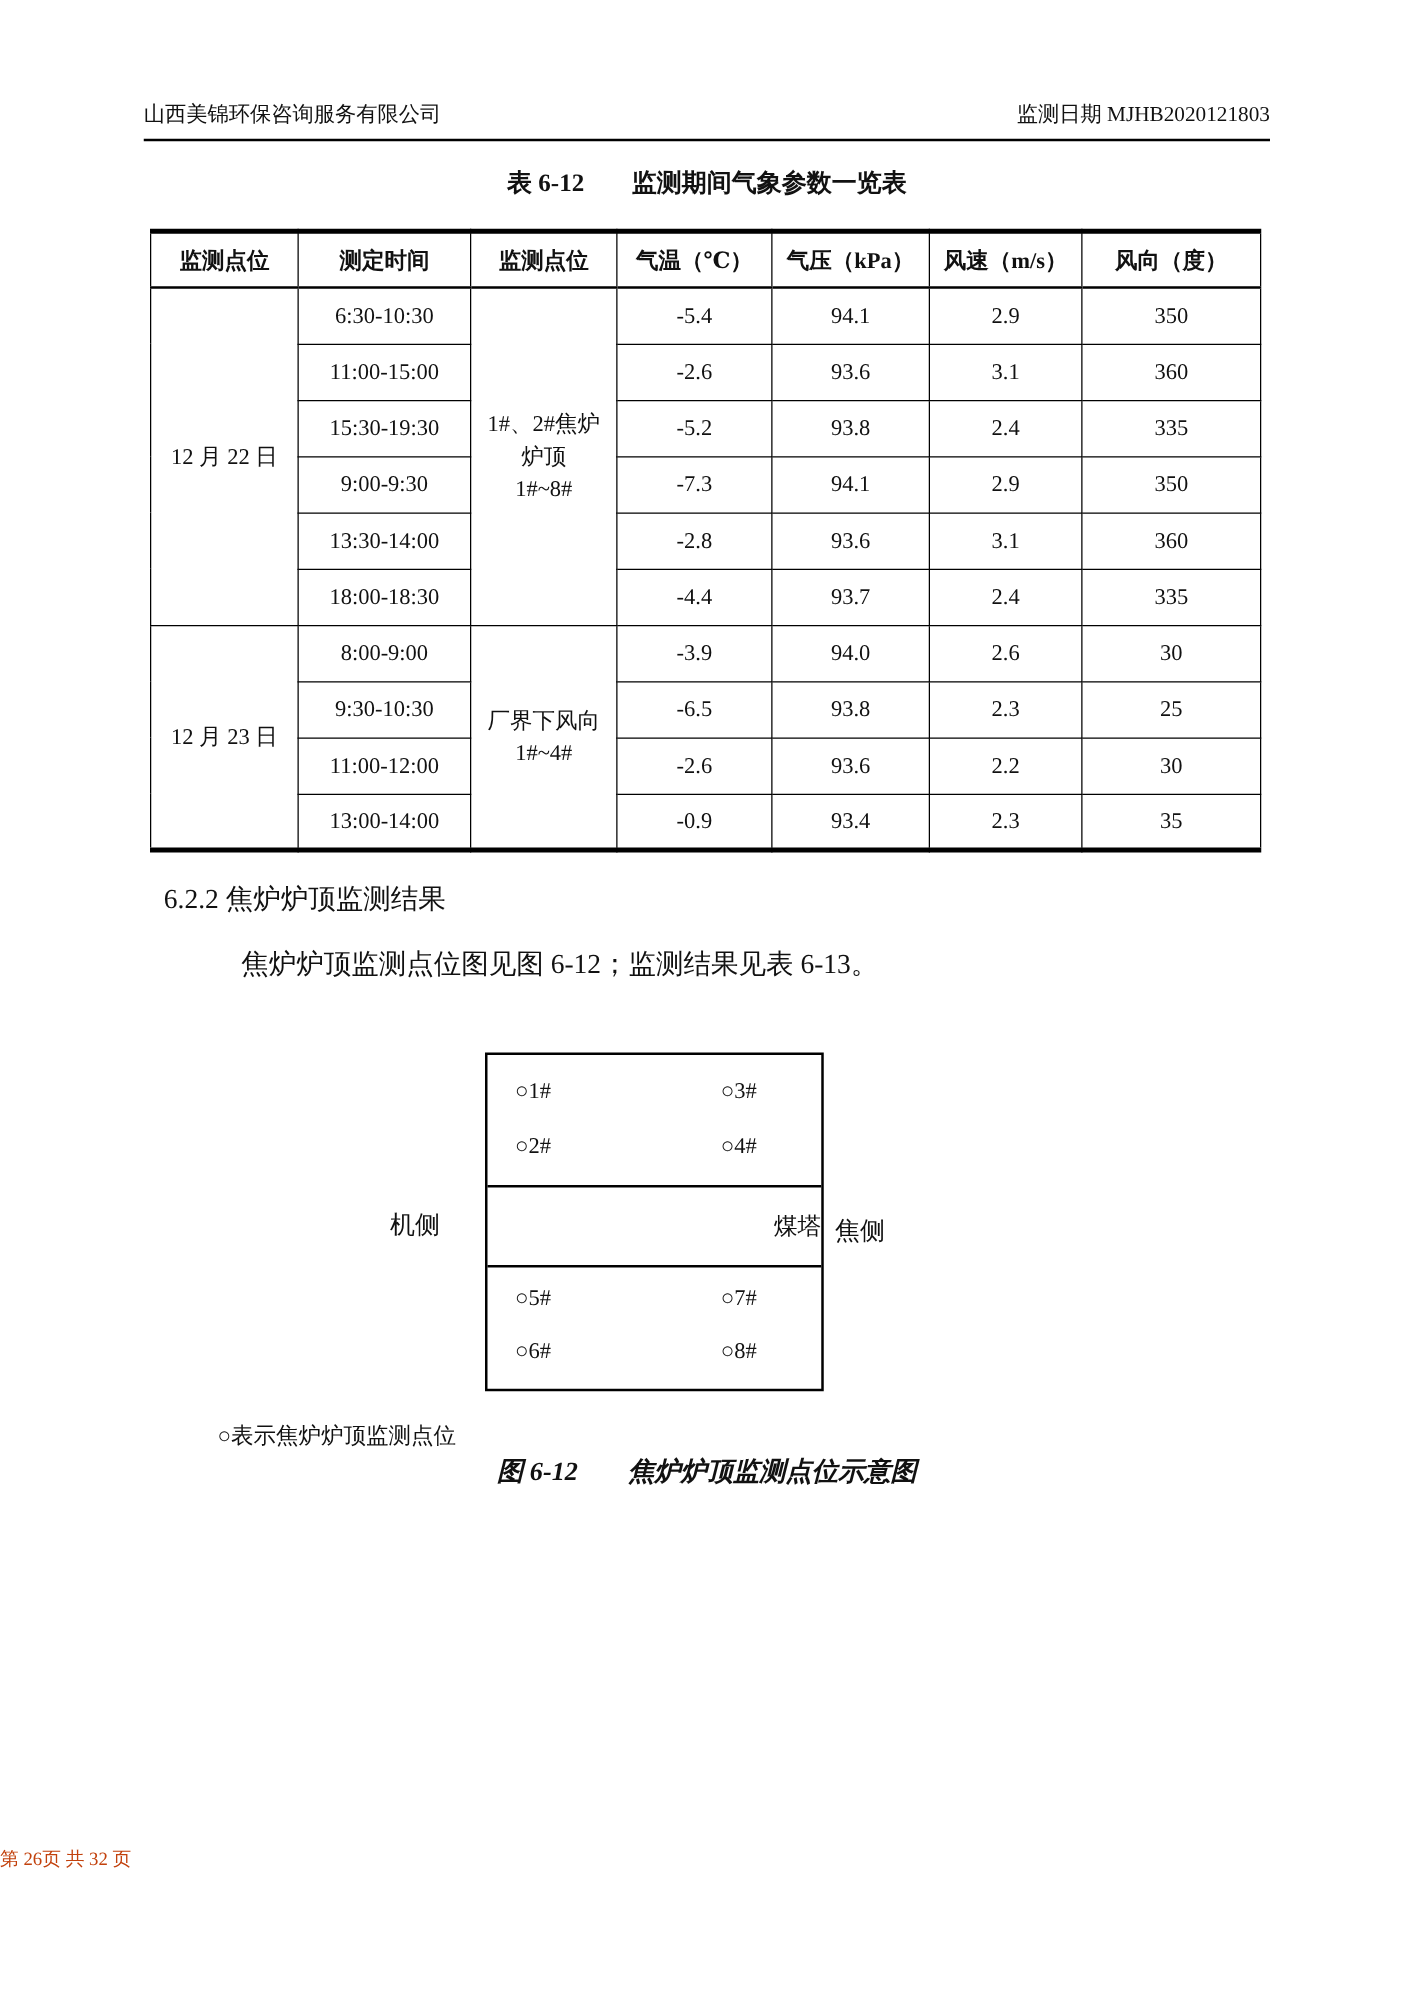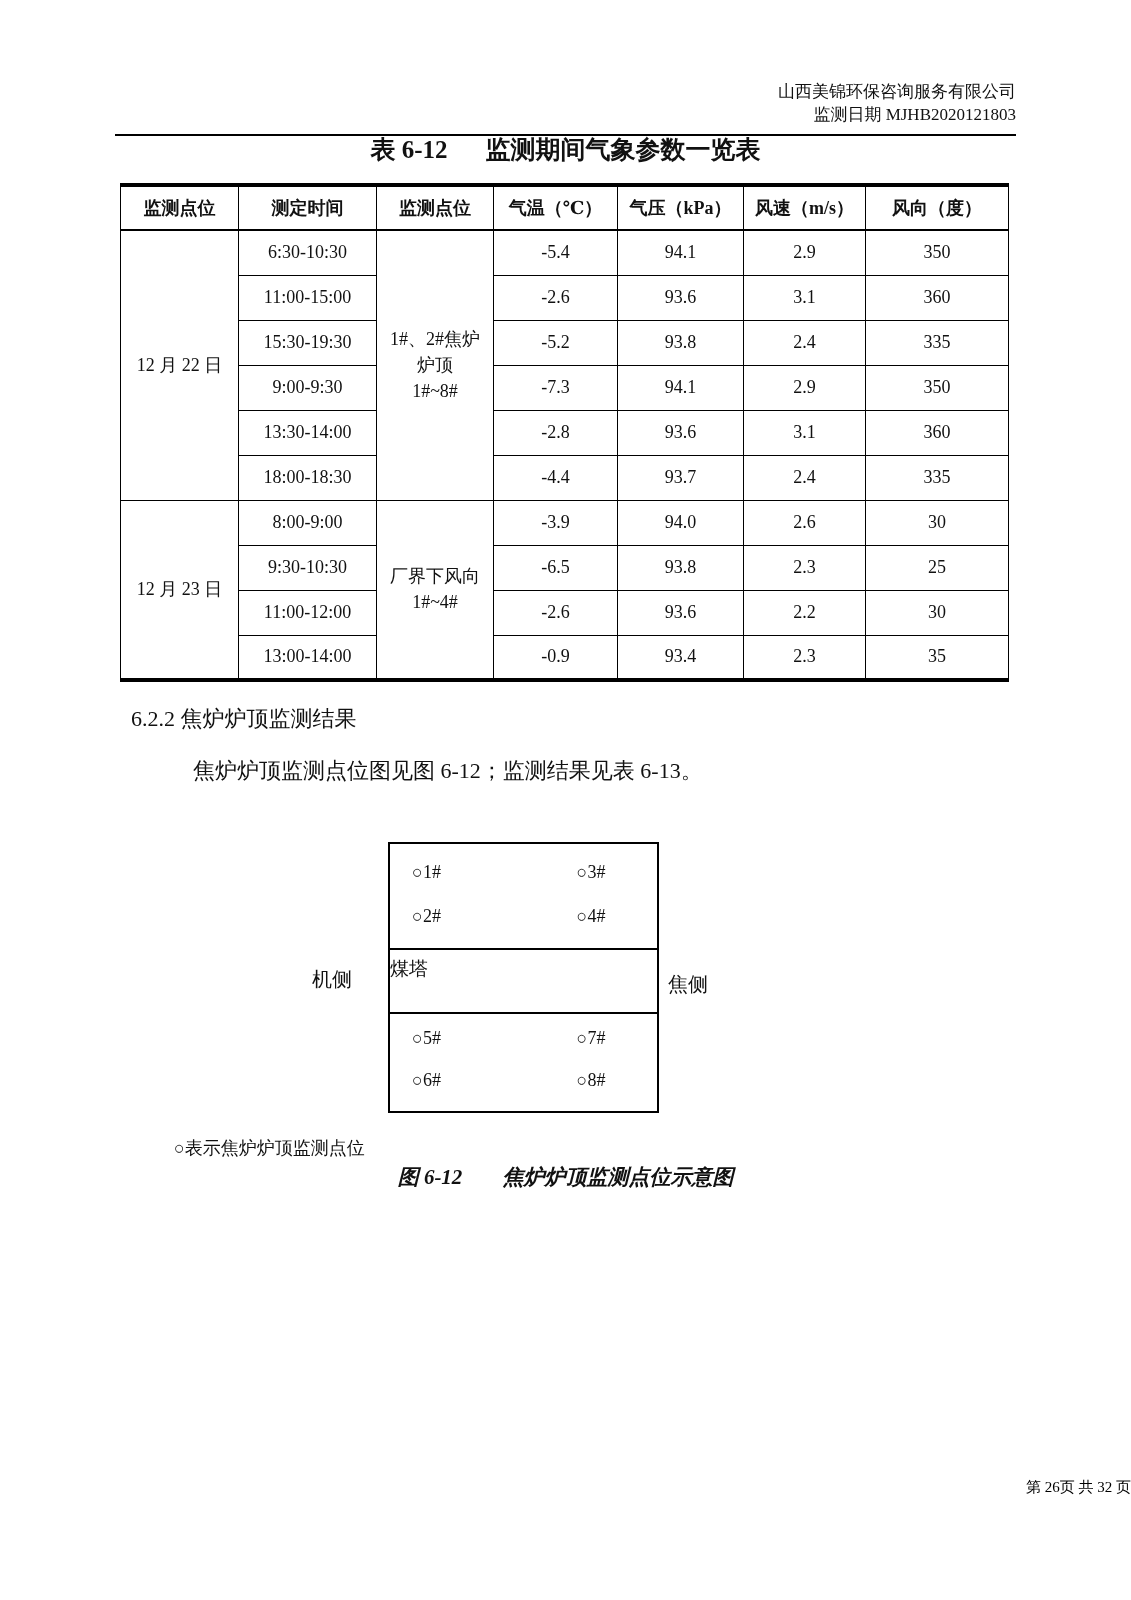--- a/index.html
+++ b/index.html
@@ -10,27 +10,26 @@
     font-family: "Liberation Serif", "DejaVu Serif", serif;
     color: #111;
   }
 
   
   .page-header {
     position: absolute; left: 115px; top: 80px; width: 901px;
     display: flex; justify-content: space-between; align-items: flex-end;
     border-bottom: 2px solid #000; padding-bottom: 8px;
     font-size: 17px;
-    flex-direction: column;
   }
 
   
   .table-title {
     position: absolute; left: 115px; top: 133px; width: 901px;
-    text-align: center; font-size: 25px; font-weight: bold;
+    text-align: center; font-size: 20px; font-weight: bold;
   }
   .table-title .gap { display: inline-block; width: 38px; }
 
   
   table.met {
     position: absolute; left: 120px; top: 183px;
     border-collapse: collapse; table-layout: fixed; width: 888px;
     font-size: 18px; text-align: center;
     border-top: 4px solid #000; border-bottom: 4px solid #000;
   }
@@ -57,21 +56,21 @@
     width: 271px; height: 271px;
     border: 2px solid #000; background: #fff;
   }
   .fig-section-top {
     height: 106px; border-bottom: 2px solid #000;
     display: grid; grid-template-columns: 1fr 1fr; grid-template-rows: 1fr 1fr;
     align-items: center; padding: 6px 0 10px 0;
   }
   .fig-section-mid {
     height: 64px; border-bottom: 2px solid #000;
-    text-align: left; padding-top: 6px; font-size: 19px;
+    text-align: right; padding-top: 18px; font-size: 19px;
   }
   .fig-section-bottom {
     height: 95px;
     display: grid; grid-template-columns: 1fr 1fr; grid-template-rows: 1fr 1fr;
     align-items: center; padding: 4px 0 8px 0;
   }
   .monitor-point { font-size: 18px; white-space: nowrap; }
   .monitor-point.col-left  { padding-left: 22px; }
   .monitor-point.col-right { padding-left: 53px; }
   .point-marker { font-size: 18px; }
@@ -86,21 +85,21 @@
   }
   .figure-caption {
     position: absolute; left: 115px; top: 1163px; width: 901px;
     text-align: center; font-size: 21px; font-weight: bold; font-style: italic;
   }
   .figure-caption .gap { display: inline-block; width: 40px; }
 
   
   .page-footer {
     position: absolute; left: 0; top: 1478px; width: 1131px;
-    text-align: right; font-size: 15px; color: #000000;
+    text-align: left; font-size: 15px; color: #c2410c;
   }
 </style>
 </head>
 <body>
 
 <div class="page-header">
   <span>山西美锦环保咨询服务有限公司</span>
   <span>监测日期 MJHB2020121803</span>
 </div>
 

